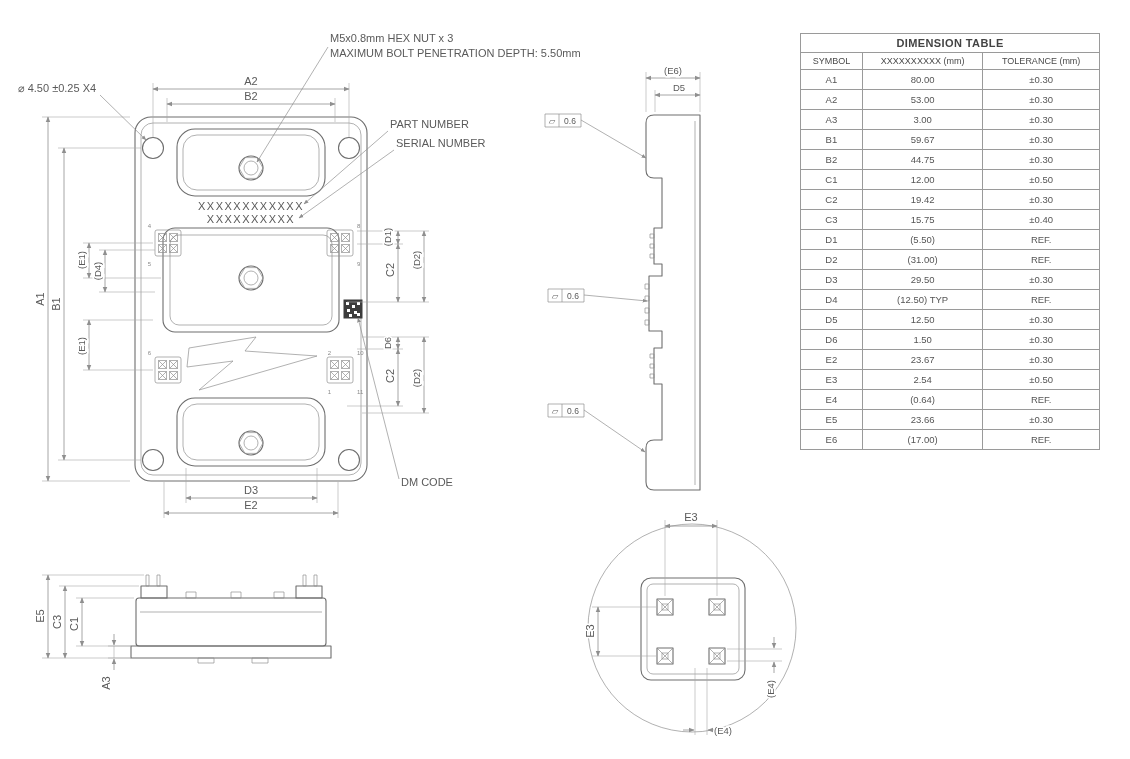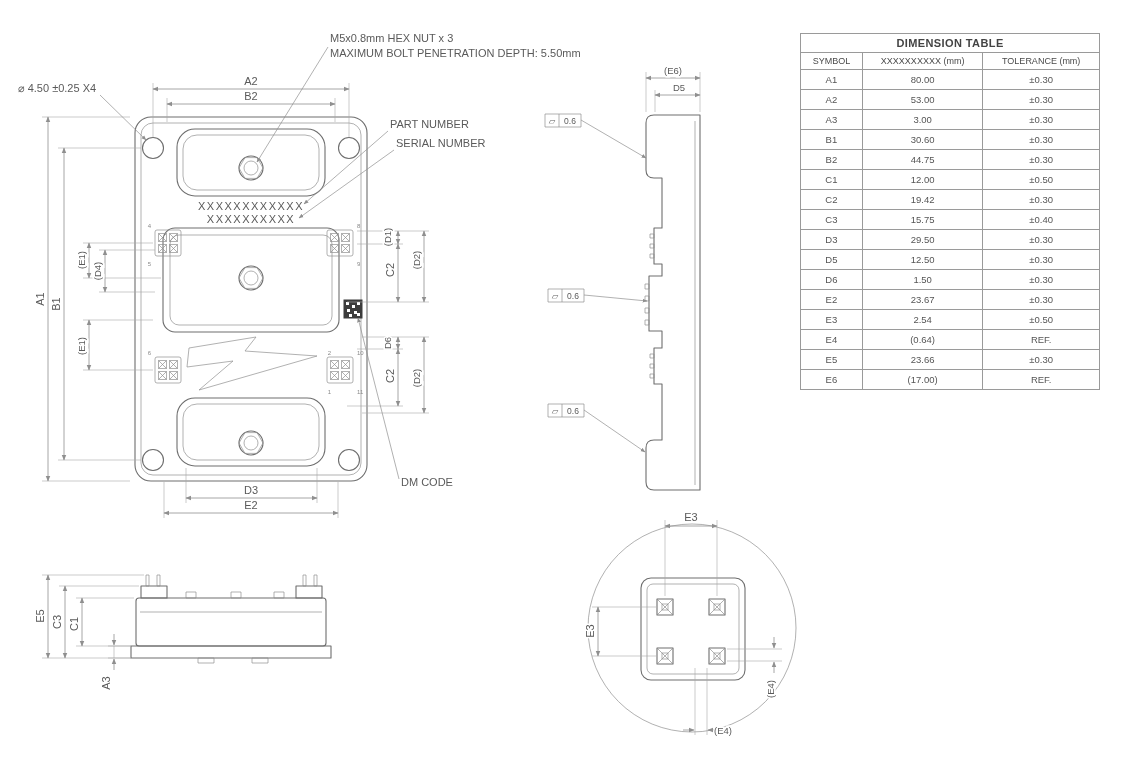--- a/index.html
+++ b/index.html
@@ -382,21 +382,21 @@
           <td>53.00</td>
           <td>±0.30</td>
         </tr>
         <tr>
           <td>A3</td>
           <td>3.00</td>
           <td>±0.30</td>
         </tr>
         <tr>
           <td>B1</td>
-          <td>30.60</td>
+          <td>59.67</td>
           <td>±0.30</td>
         </tr>
         <tr>
           <td>B2</td>
           <td>44.75</td>
           <td>±0.30</td>
         </tr>
         <tr>
           <td>C1</td>
           <td>12.00</td>
@@ -406,23 +406,38 @@
           <td>C2</td>
           <td>19.42</td>
           <td>±0.30</td>
         </tr>
         <tr>
           <td>C3</td>
           <td>15.75</td>
           <td>±0.40</td>
         </tr>
         <tr>
+          <td>D1</td>
+          <td>(5.50)</td>
+          <td>REF.</td>
+        </tr>
+        <tr>
+          <td>D2</td>
+          <td>(31.00)</td>
+          <td>REF.</td>
+        </tr>
+        <tr>
           <td>D3</td>
           <td>29.50</td>
           <td>±0.30</td>
+        </tr>
+        <tr>
+          <td>D4</td>
+          <td>(12.50) TYP</td>
+          <td>REF.</td>
         </tr>
         <tr>
           <td>D5</td>
           <td>12.50</td>
           <td>±0.30</td>
         </tr>
         <tr>
           <td>D6</td>
           <td>1.50</td>
           <td>±0.30</td>

